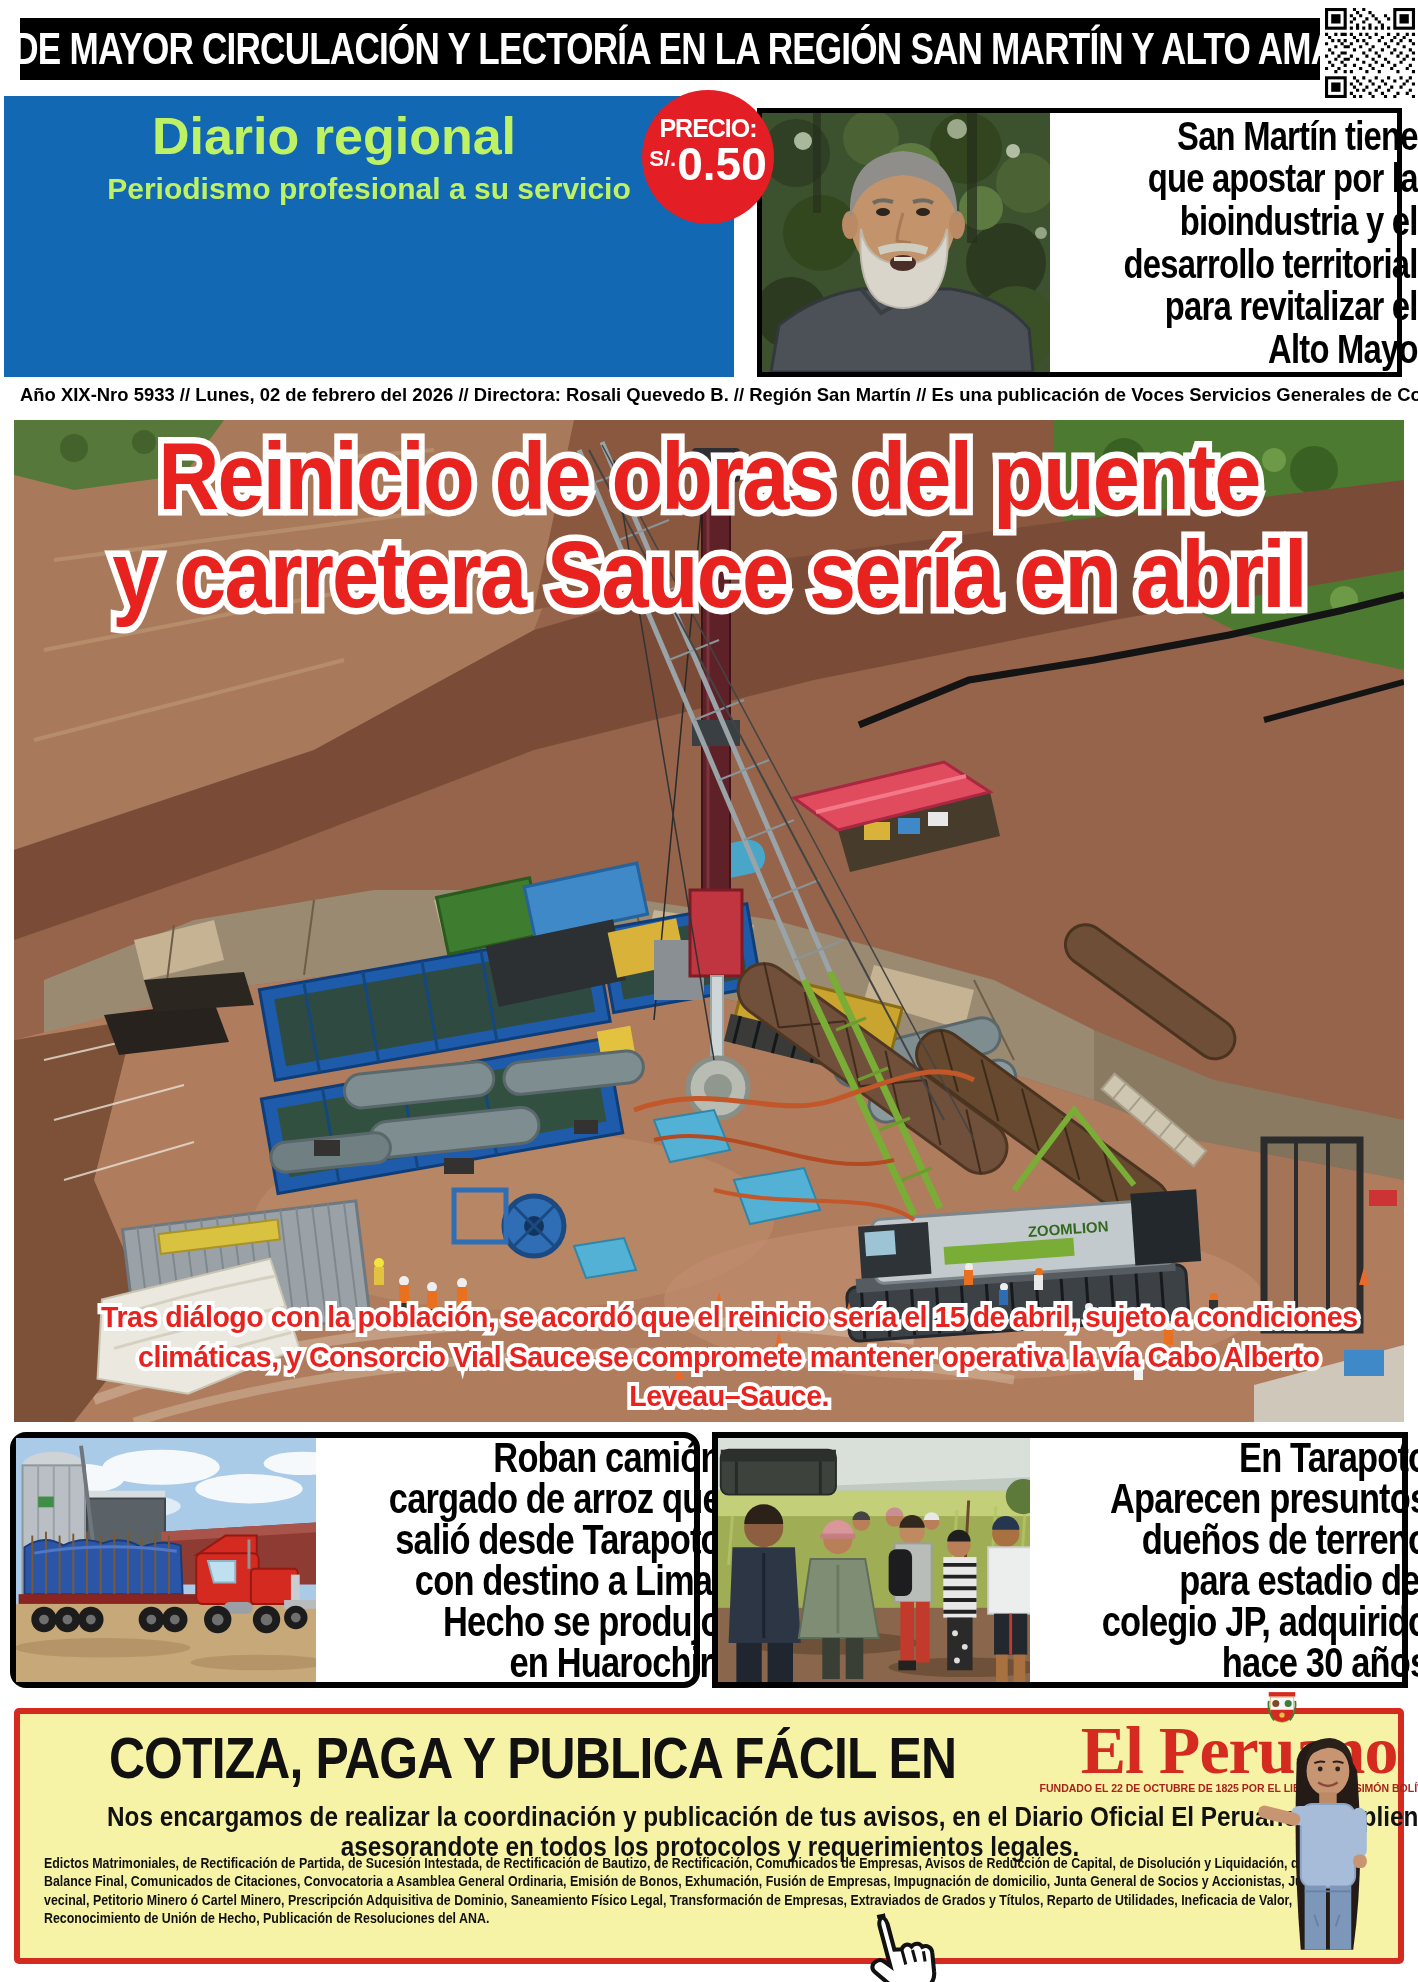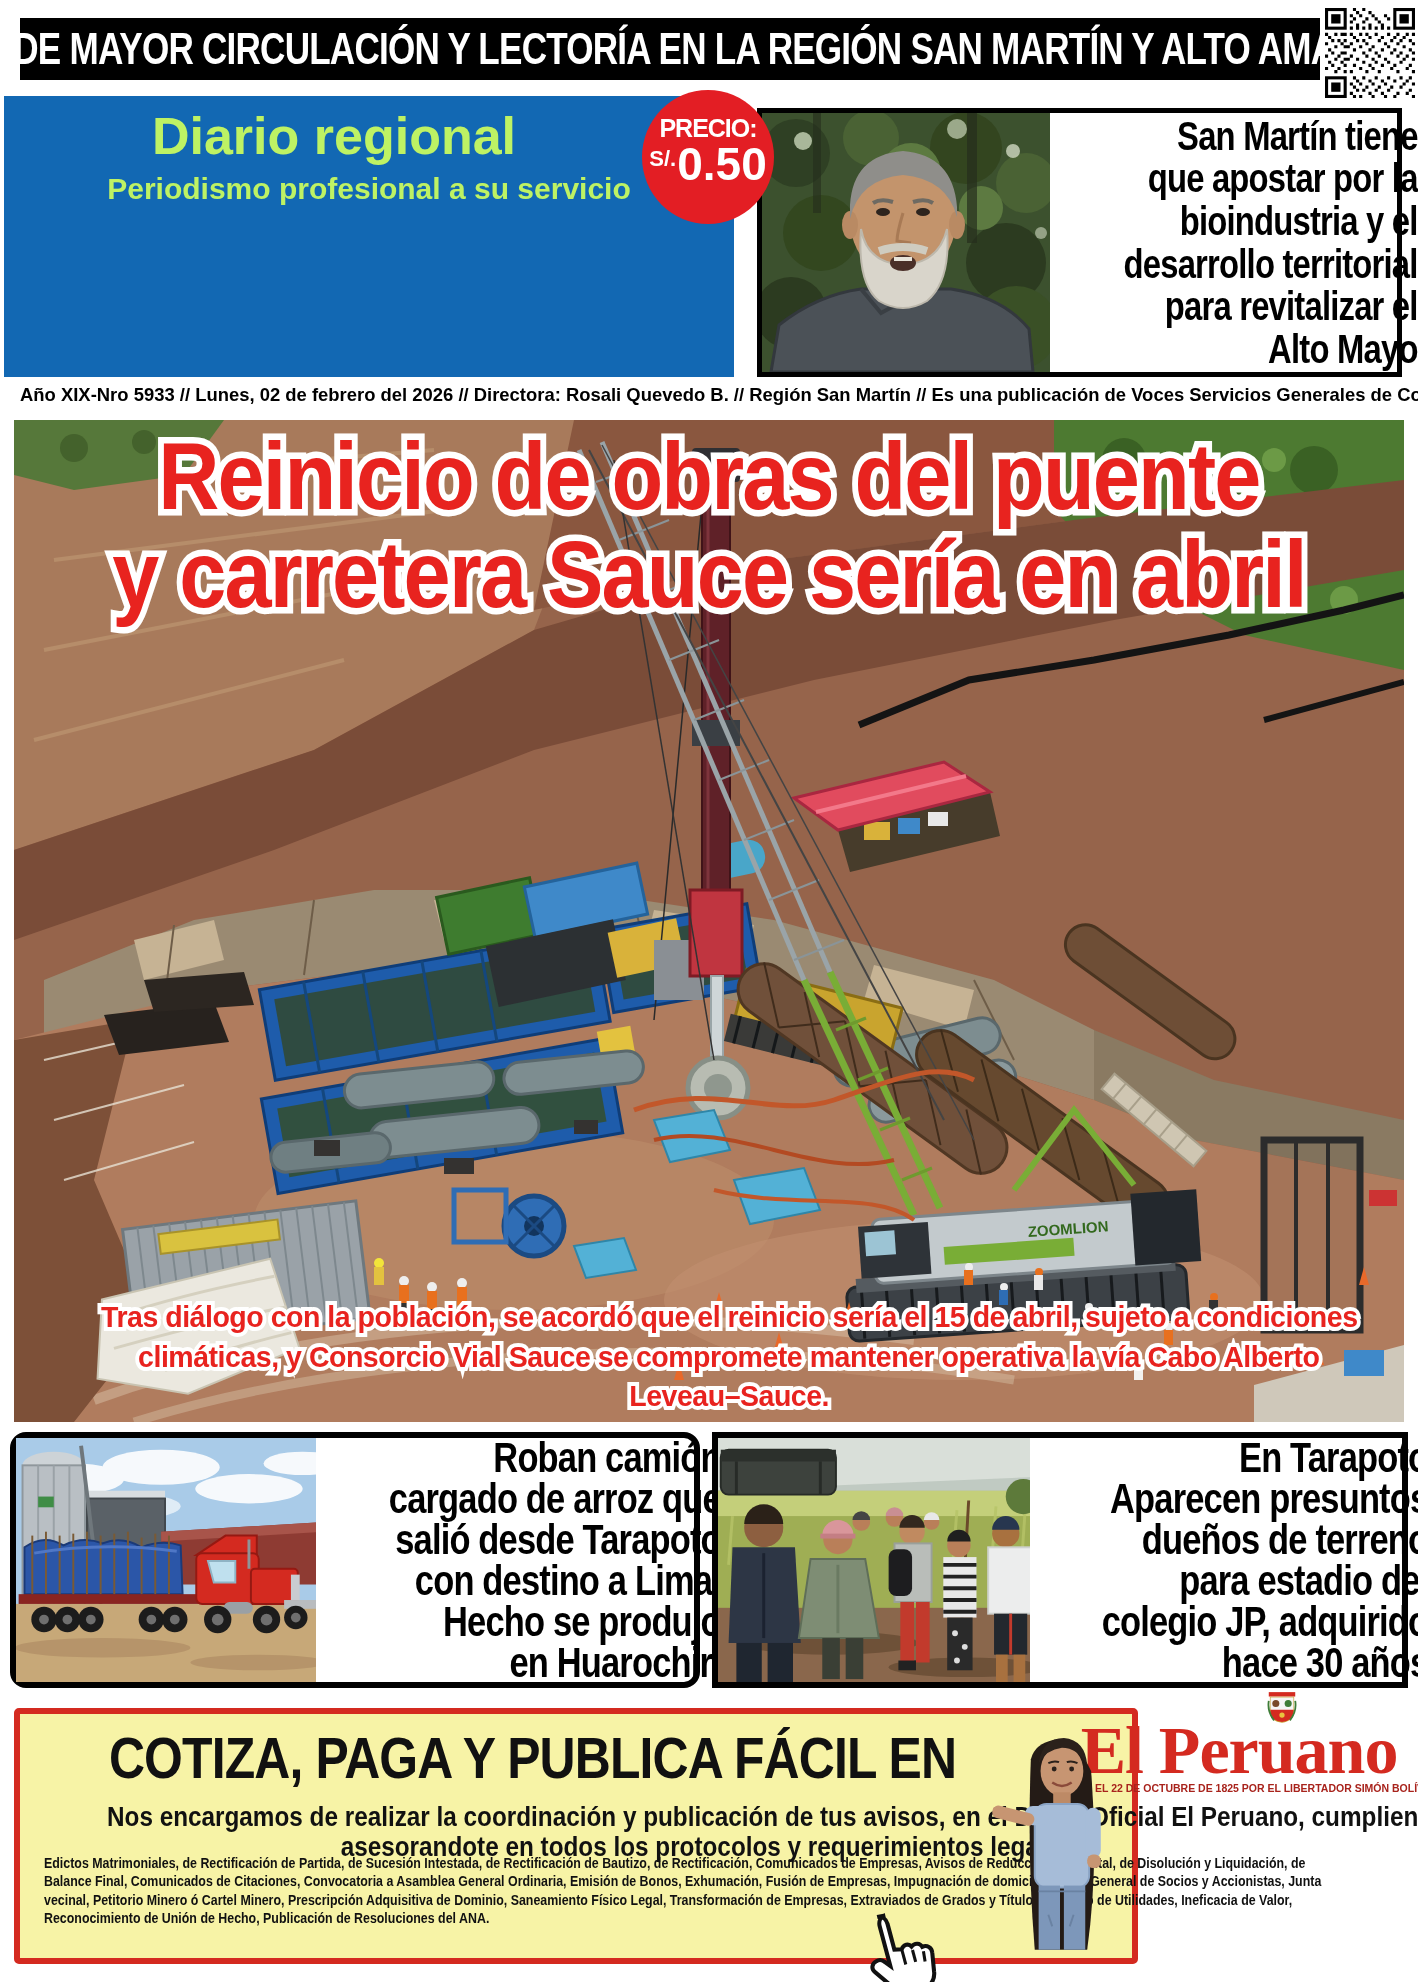--- a/index.html
+++ b/index.html
@@ -67,21 +67,21 @@
   .story .hlwrap { flex:1; display:flex; align-items:center; justify-content:flex-end;
                    padding:2px 8px 2px 0; }
   .story .hl6 { font-size:42px; line-height:.98; transform:scaleX(.82);
                 transform-origin:100% 50%; }
   .story-left { left:10px; top:1432px; width:690px; height:256px;border-radius:16px; }
   .story-left .photo { width:300px; }
   .story-right { left:712px; top:1432px; width:696px; height:256px; }
   .story-right .photo { width:312px; }
 
   
-  .ad { left:14px; top:1708px; width:1124px; height:256px; background:#f7f3a6;
+  .ad { left:14px; top:1708px; width:1390px; height:256px; background:#f7f3a6;
         border:6px solid #d42a20; border-radius:5px; box-sizing:border-box; }
   .ad-head { position:absolute; left:20px; top:2px; width:1340px; text-align:center;
              white-space:nowrap; }
   .cotiza { display:inline-block; font-size:58px; font-weight:bold; color:#111;
             transform:scaleX(.86); letter-spacing:-1px; vertical-align:top; margin-top:8px; }
   .brand { display:inline-block; position:relative; margin-left:10px; text-align:center; }
   .brand-name { font-family:"Liberation Serif","DejaVu Serif",serif; font-weight:bold;
                 font-size:68px; color:#d42a20; line-height:1; letter-spacing:-1px; }
   .brand-sub { font-size:10.5px; font-weight:bold; color:#a8231c; margin-top:-2px;
                white-space:nowrap; }

